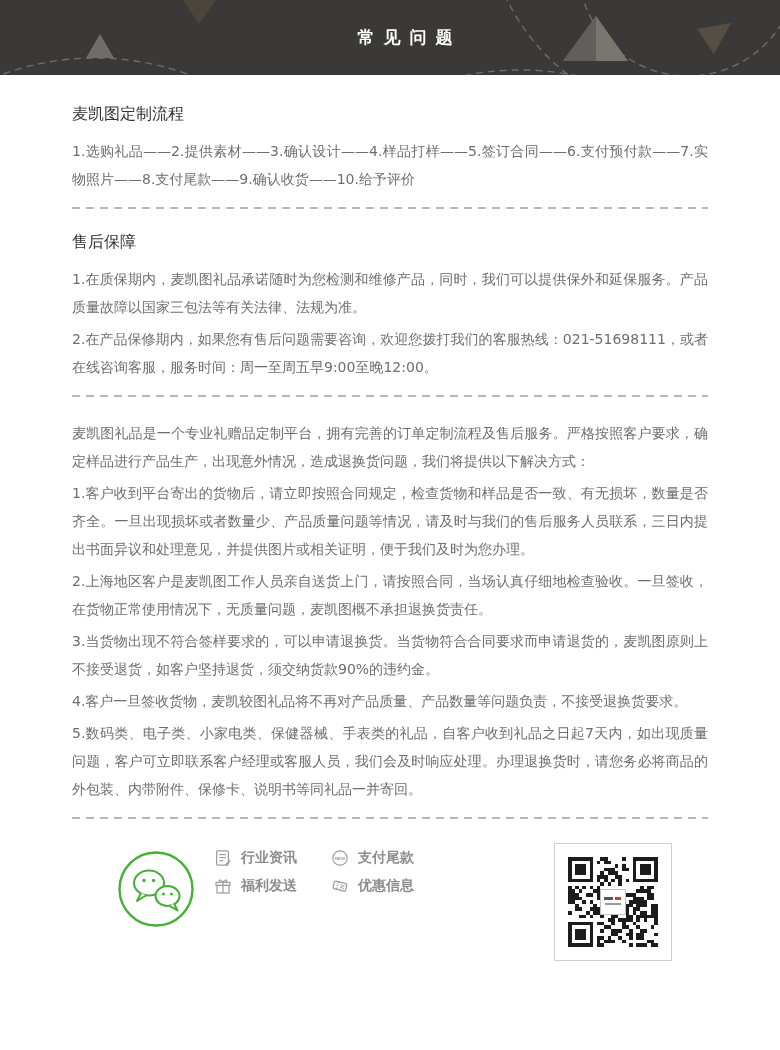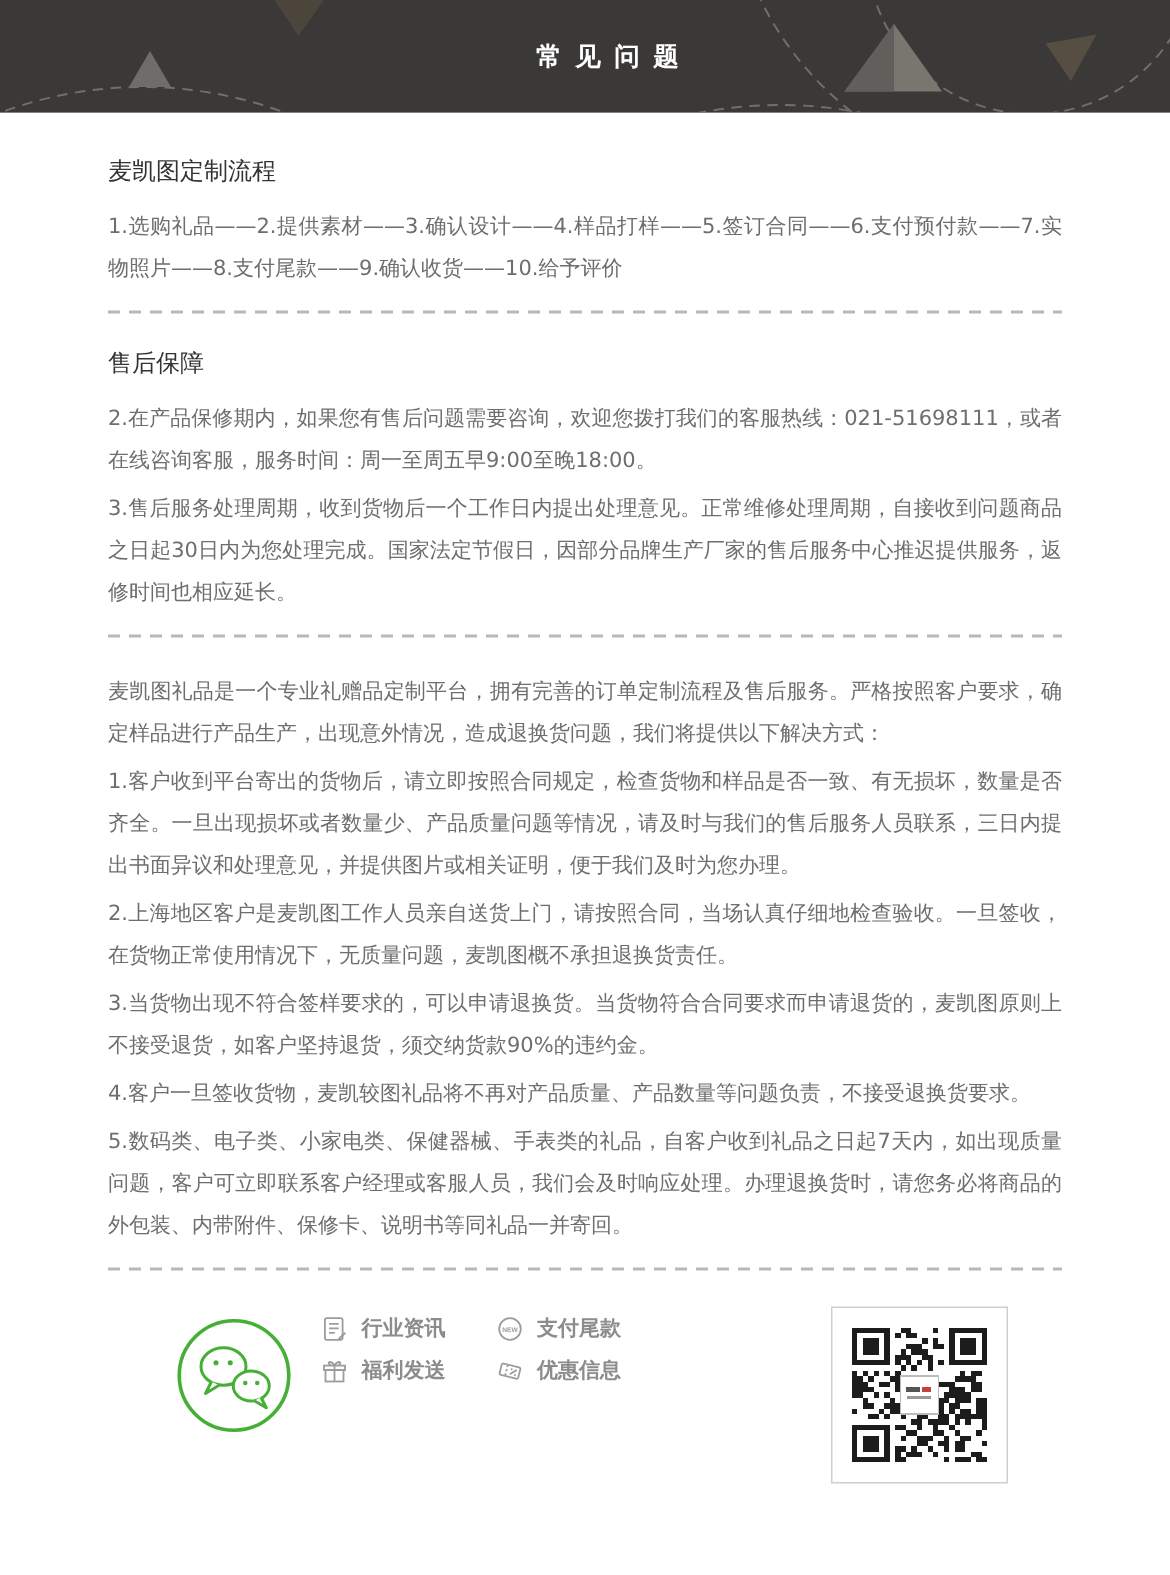--- a/index.html
+++ b/index.html
@@ -70,22 +70,22 @@
   <main class="content">
 
     <section>
       <h2>麦凯图定制流程</h2>
       <p>1.选购礼品——2.提供素材——3.确认设计——4.样品打样——5.签订合同——6.支付预付款——7.实物照片——8.支付尾款——9.确认收货——10.给予评价</p>
     </section>
     <div class="sep"></div>
 
     <section>
       <h2>售后保障</h2>
-      <p>2.在产品保修期内，如果您有售后问题需要咨询，欢迎您拨打我们的客服热线：021-51698111，或者在线咨询客服，服务时间：周一至周五早9:00至晚18:00。</p>
-      <p>3.售后服务处理周期，收到货物后一个工作日内提出处理意见。正常维修处理周期，自接收到问题商品之日起30日内为您处理完成。国家法定节假日，因部分品牌生产厂家的售后服务中心推迟提供服务，返修时间也相应延长。</p>
+      <p>1.在质保期内，麦凯图礼品承诺随时为您检测和维修产品，同时，我们可以提供保外和延保服务。产品质量故障以国家三包法等有关法律、法规为准。</p>
+      <p>2.在产品保修期内，如果您有售后问题需要咨询，欢迎您拨打我们的客服热线：021-51698111，或者在线咨询客服，服务时间：周一至周五早9:00至晚12:00。</p>
     </section>
     <div class="sep"></div>
 
     <section>
       <p>麦凯图礼品是一个专业礼赠品定制平台，拥有完善的订单定制流程及售后服务。严格按照客户要求，确定样品进行产品生产，出现意外情况，造成退换货问题，我们将提供以下解决方式：</p>
       <p>1.客户收到平台寄出的货物后，请立即按照合同规定，检查货物和样品是否一致、有无损坏，数量是否齐全。一旦出现损坏或者数量少、产品质量问题等情况，请及时与我们的售后服务人员联系，三日内提出书面异议和处理意见，并提供图片或相关证明，便于我们及时为您办理。</p>
       <p>2.上海地区客户是麦凯图工作人员亲自送货上门，请按照合同，当场认真仔细地检查验收。一旦签收，在货物正常使用情况下，无质量问题，麦凯图概不承担退换货责任。</p>
       <p>3.当货物出现不符合签样要求的，可以申请退换货。当货物符合合同要求而申请退货的，麦凯图原则上不接受退货，如客户坚持退货，须交纳货款90%的违约金。</p>
       <p>4.客户一旦签收货物，麦凯较图礼品将不再对产品质量、产品数量等问题负责，不接受退换货要求。</p>
       <p>5.数码类、电子类、小家电类、保健器械、手表类的礼品，自客户收到礼品之日起7天内，如出现质量问题，客户可立即联系客户经理或客服人员，我们会及时响应处理。办理退换货时，请您务必将商品的外包装、内带附件、保修卡、说明书等同礼品一并寄回。</p>

